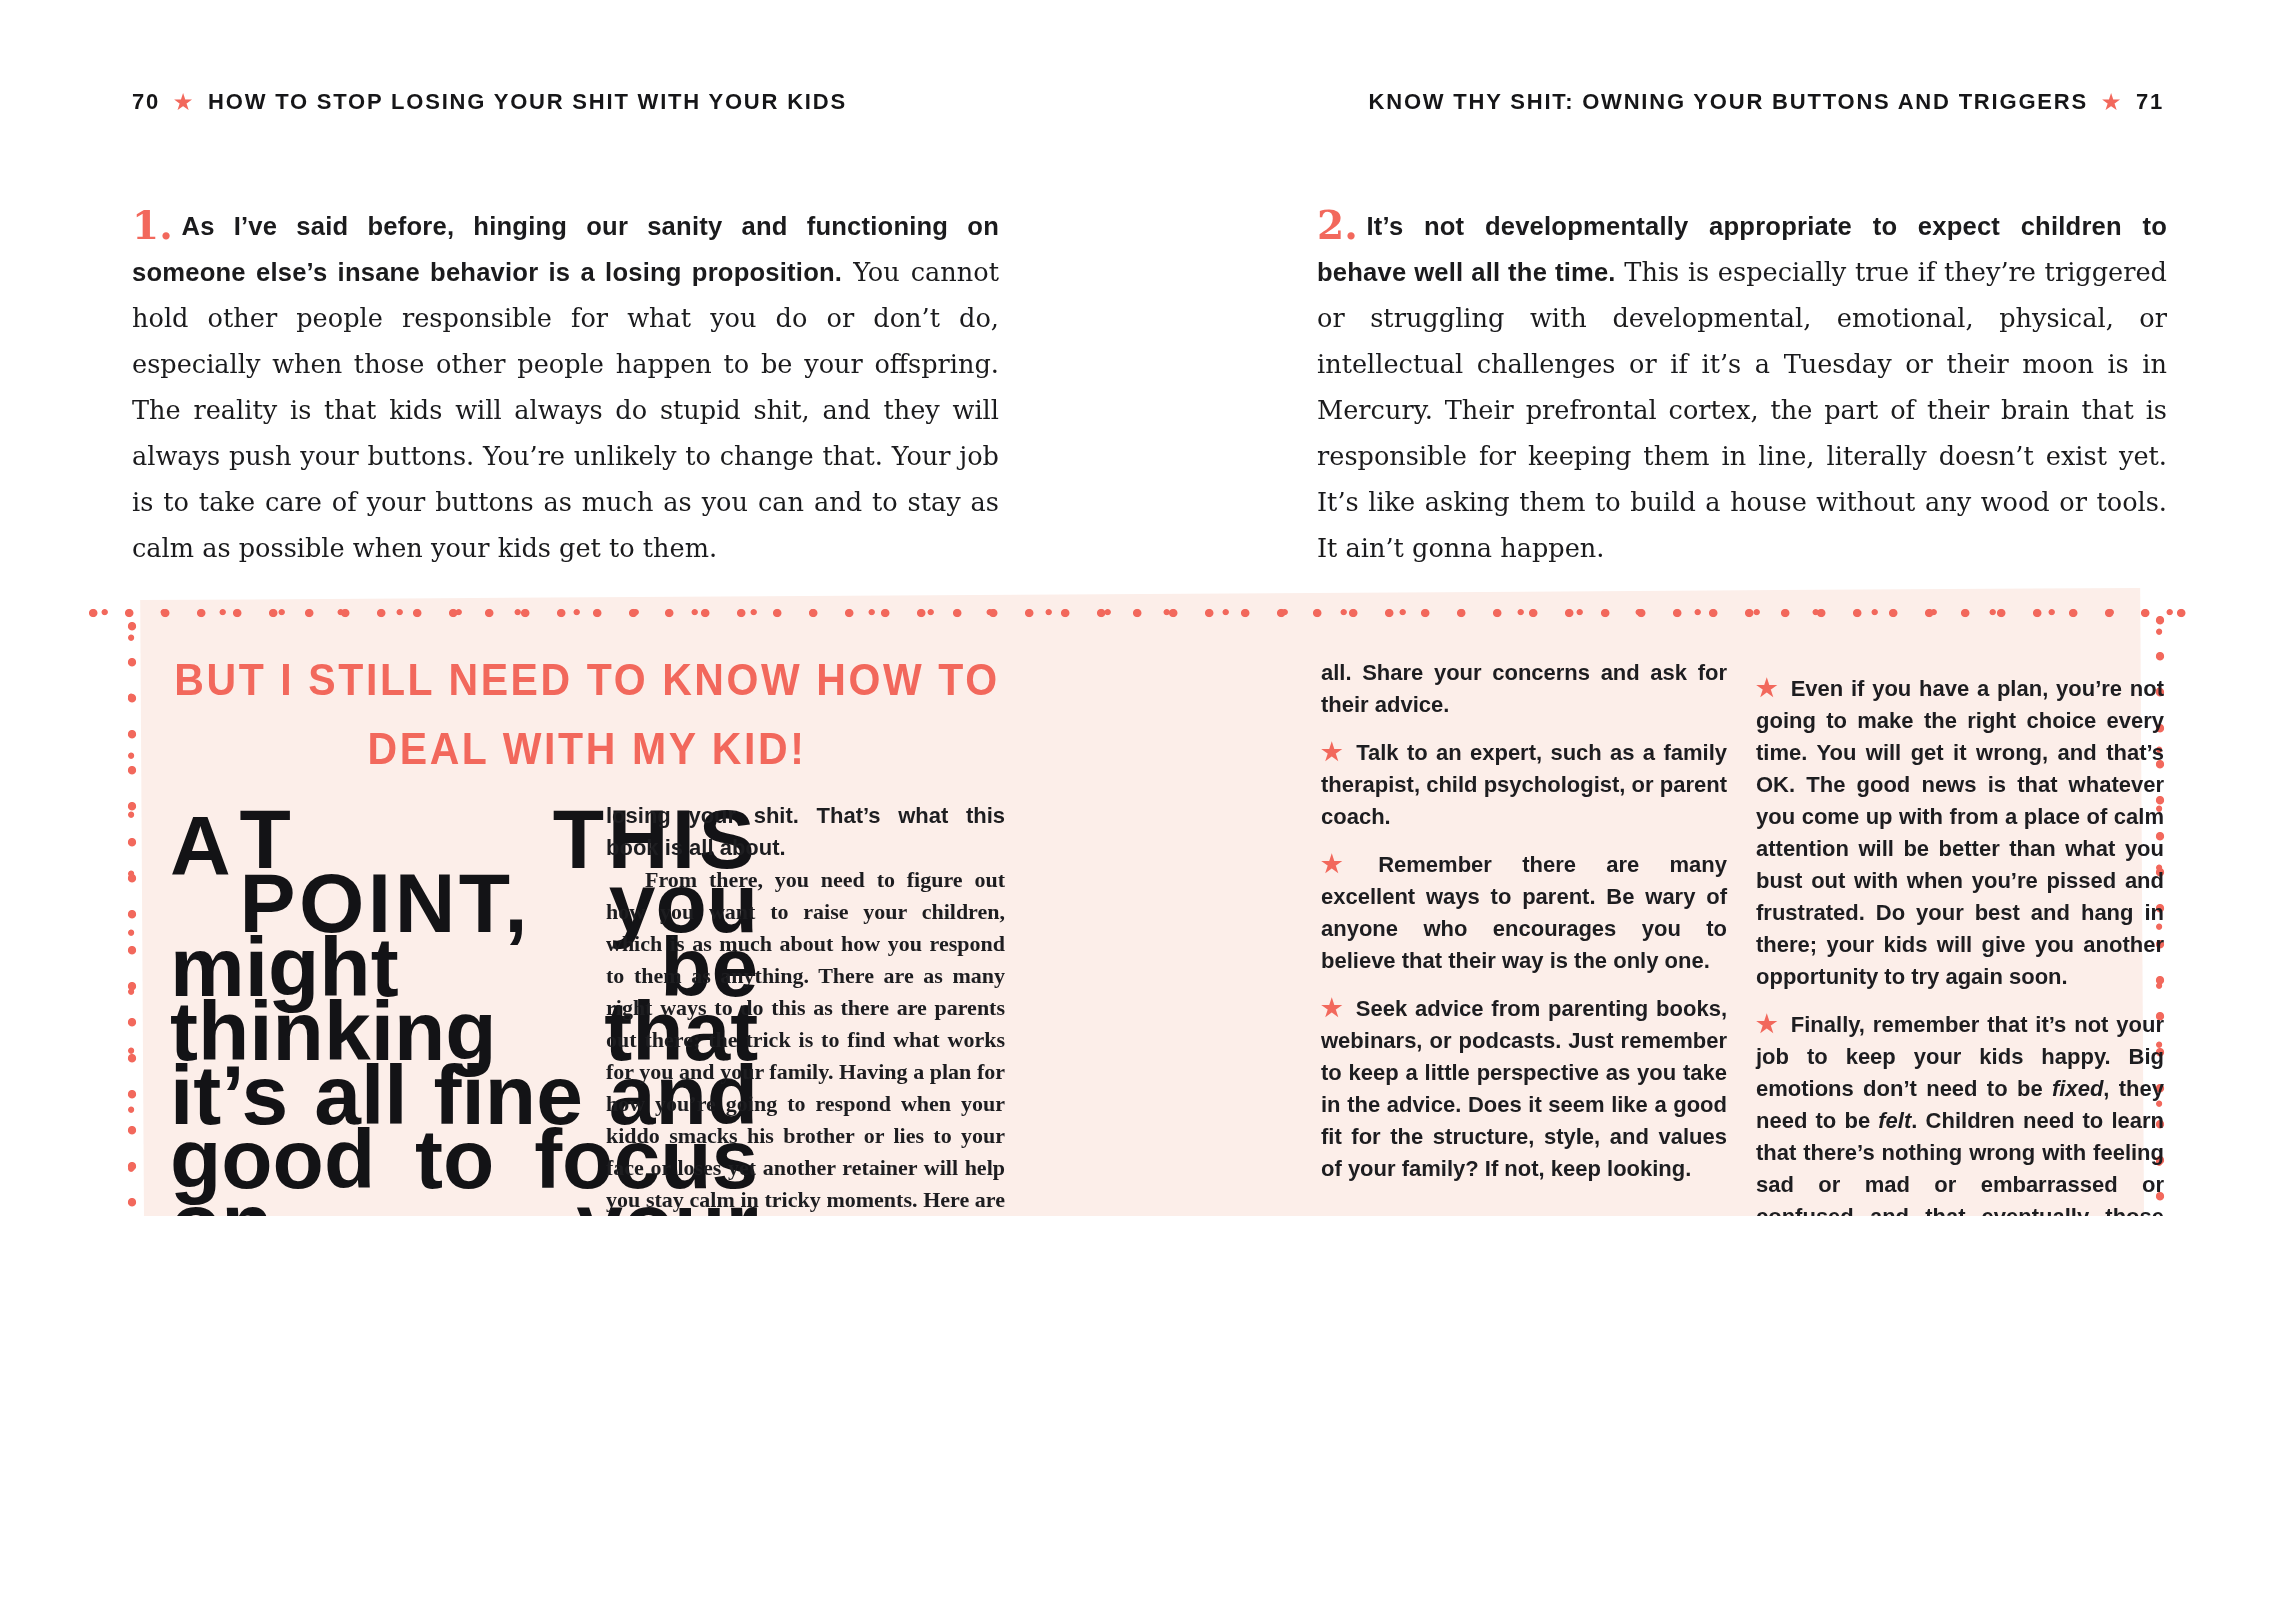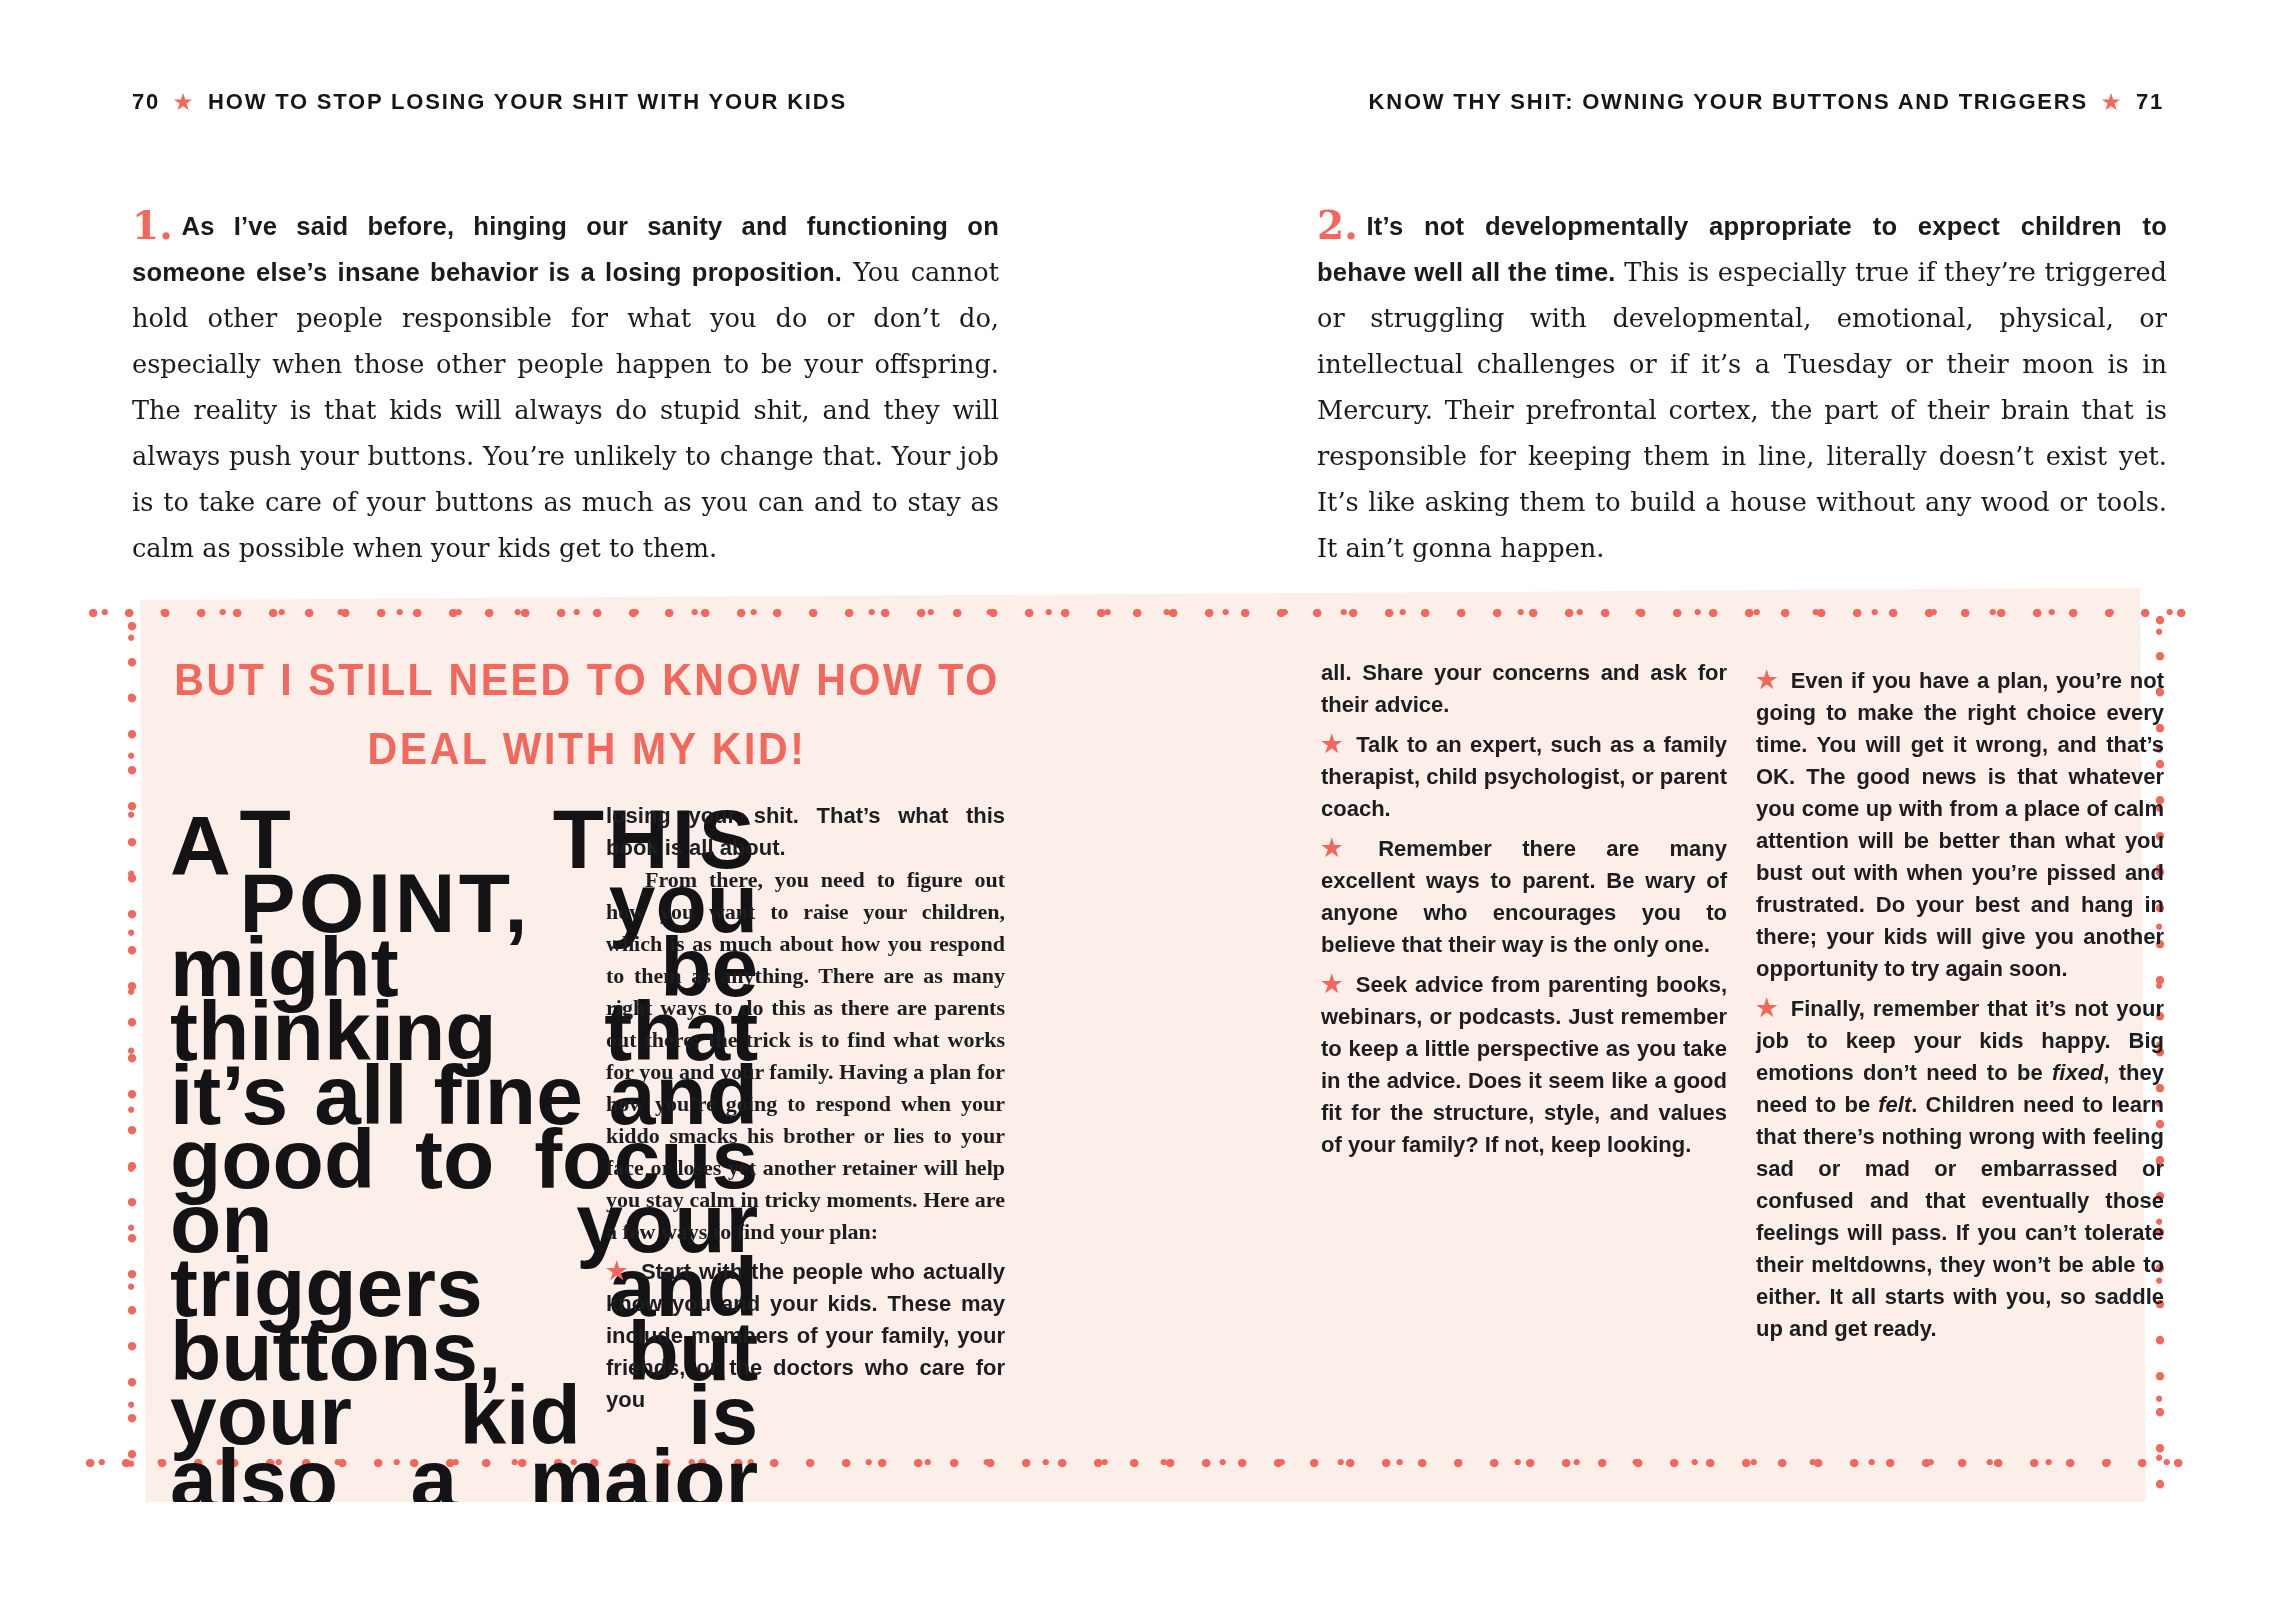--- a/index.html
+++ b/index.html
@@ -2,21 +2,21 @@
 <html style="--coral: #f2685c; --panel: #fceee9; --ink: #1d1d20;font-size:14px"><head>
 <meta charset="utf-8">
 <style>
   :root{
     --coral:#f2685c;
     --panel:#fceee9;
     --ink:#1d1d20;
   }
   html,body{margin:0;padding:0;background:#ffffff;}
   .spread{
-    position:relative;width:2295px;height:1502px;background:#ffffff;
+    position:relative;width:2295px;height:1216px;background:#ffffff;
     font-family:"Liberation Sans",sans-serif;color:var(--ink);overflow:hidden;
   }
 
   
   .running-head{
     position:absolute;top:89px;font-size:22px;font-weight:bold;
     letter-spacing:1.8px;white-space:nowrap;color:#161618;
   }
   .rh-left{left:132px;}
   .rh-right{right:131px;text-align:right;}
@@ -73,21 +73,21 @@
     position:absolute;font-size:22px;line-height:32px;font-weight:bold;
     color:var(--ink);text-align:justify;
   }
   #box-col-1{left:170px;top:800px;width:396px;}
   #box-col-2{left:606px;top:800px;width:399px;}
   #box-col-3{left:1321px;top:657px;width:406px;}
   #box-col-4{left:1756px;top:657px;width:408px;}
 
   .box-para{margin:0;}
   .box-para.indent{text-indent:39px;font-family:Liberation Serif, serif;}
-  .box-para.star{margin-top:7px;}
+  .box-para.star{margin-top:15px;}
   .star-bullet{color:var(--coral);margin-right:11.5px;font-size:24px;}
   .dropcap{
     float:left;font-size:84px;line-height:64px;font-weight:bold;
     margin:7px 8.8px 0 0;color:#131316;
   }
   .smallcaps{letter-spacing:3.5px;}
   .box-para em{font-style:italic;}
 </style>
 </head>
 <body>

